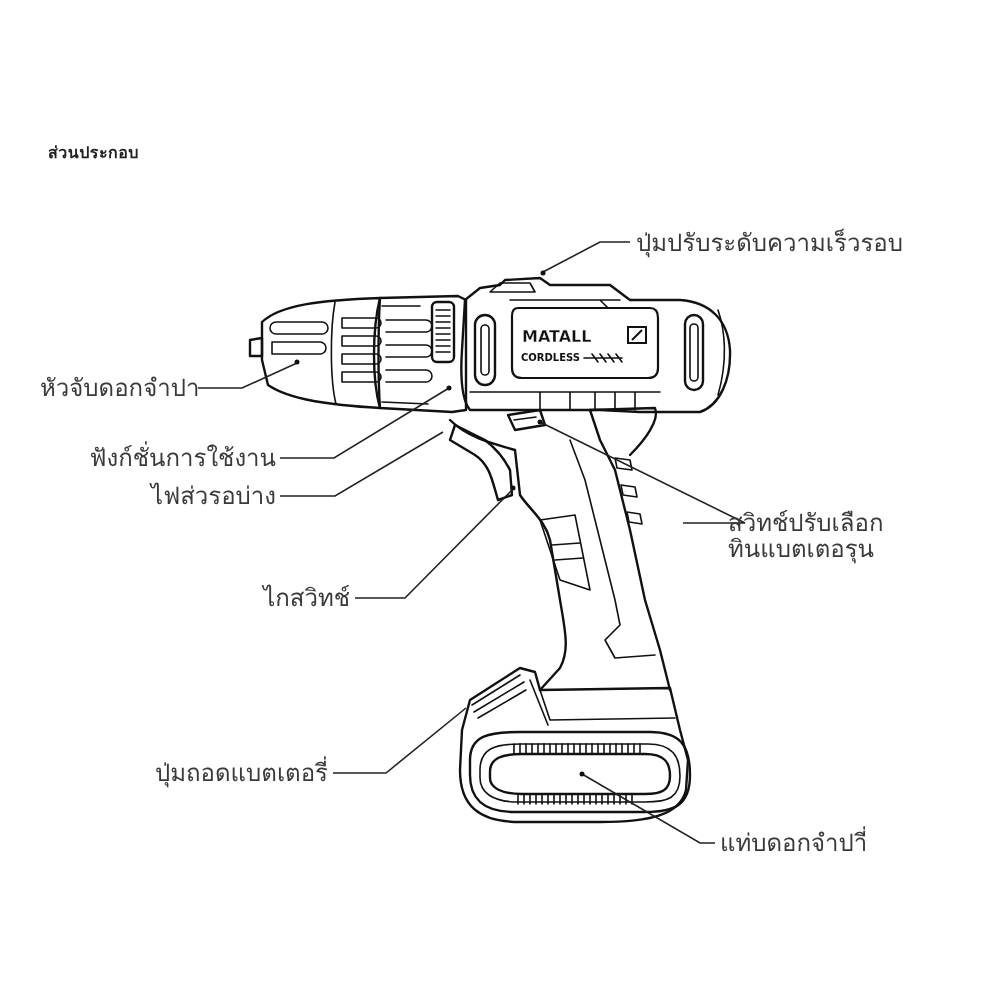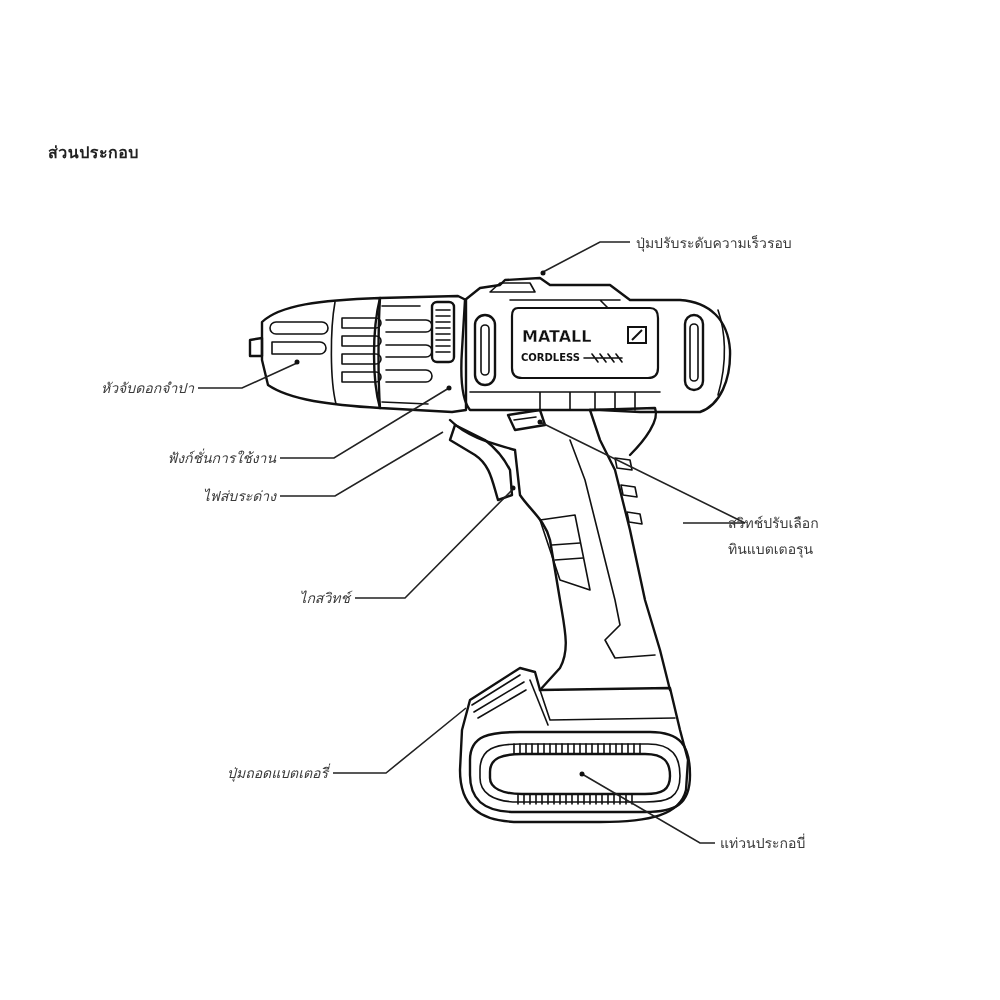--- a/index.html
+++ b/index.html
@@ -1,20 +1,20 @@
 <!DOCTYPE html>
 <html><head>
 <meta charset="utf-8">
 <style>
   html, body { margin: 0; padding: 0; background: #ffffff; }
   body { width: 1000px; height: 1000px; position: relative; overflow: hidden;
          font-family: "DejaVu Sans", "Liberation Sans", sans-serif; color: #333333; }
   .title { position: absolute; left: 48px; top: 140px; font-size: 16px; font-weight: bold; color: #222222; letter-spacing: 0.5px; }
-  .label { position: absolute; font-size: 14px; color: #3a3a3a; white-space: nowrap; line-height: 26px; }
-  .label.right { text-align: right; font-style: italic; }
+  .label { position: absolute; font-size: 24px; color: #3a3a3a; white-space: nowrap; line-height: 26px; }
+  .label.right { text-align: right; }
   svg.diagram { position: absolute; left: 0; top: 0; width: 1000px; height: 1000px; }
   svg .o { fill: none; stroke: #111; stroke-width: 2.4; stroke-linejoin: round; stroke-linecap: round; }
   svg .t { fill: none; stroke: #111; stroke-width: 1.6; stroke-linejoin: round; stroke-linecap: round; }
   svg .w { fill: #fff; stroke: #111; stroke-width: 2.2; stroke-linejoin: round; }
   svg .lead { fill: none; stroke: #222; stroke-width: 1.6; }
   svg .dot { fill: #111; }
   svg .logo { font-family: "DejaVu Sans", sans-serif; font-weight: bold; }
 </style>
 </head>
 <body>
@@ -106,20 +106,20 @@
     <path class="lead" d="M683,523 L745,523 L540,422"></path>
       <circle class="dot" cx="540" cy="422" r="2.5"></circle>
     <path class="lead" d="M715,843 L700,843 L582,774"></path>
       <circle class="dot" cx="582" cy="774" r="2.5"></circle>
   </g>
 </svg>
 
 <div class="label" style="left:636px; top:230px;">ปุ่มปรับระดับความเร็วรอบ</div>
 <div class="label right" style="left:40px; top:375px; width:154px;">หัวจับดอกจำปา</div>
 <div class="label right" style="left:80px; top:445px; width:196px;">ฟังก์ชั่นการใช้งาน</div>
-<div class="label right" style="left:120px; top:483px; width:156px;">ไฟส่บระด่าง</div>
+<div class="label right" style="left:120px; top:483px; width:156px;">ไฟส่วรอบ่าง</div>
 <div class="label" style="left:728px; top:510px;">
   <div>สวิทช์ปรับเลือก</div>
   <div>ทินแบตเตอรุน</div>
 </div>
 <div class="label right" style="left:200px; top:585px; width:150px;">ไกสวิทช์</div>
 <div class="label right" style="left:120px; top:760px; width:208px;">ปุ่มถอดแบตเตอรี่</div>
-<div class="label" style="left:720px; top:830px;">แท่วนประกอบี่</div>
+<div class="label" style="left:720px; top:830px;">แท่บดอกจำปาี่</div>
 
 </body></html>

